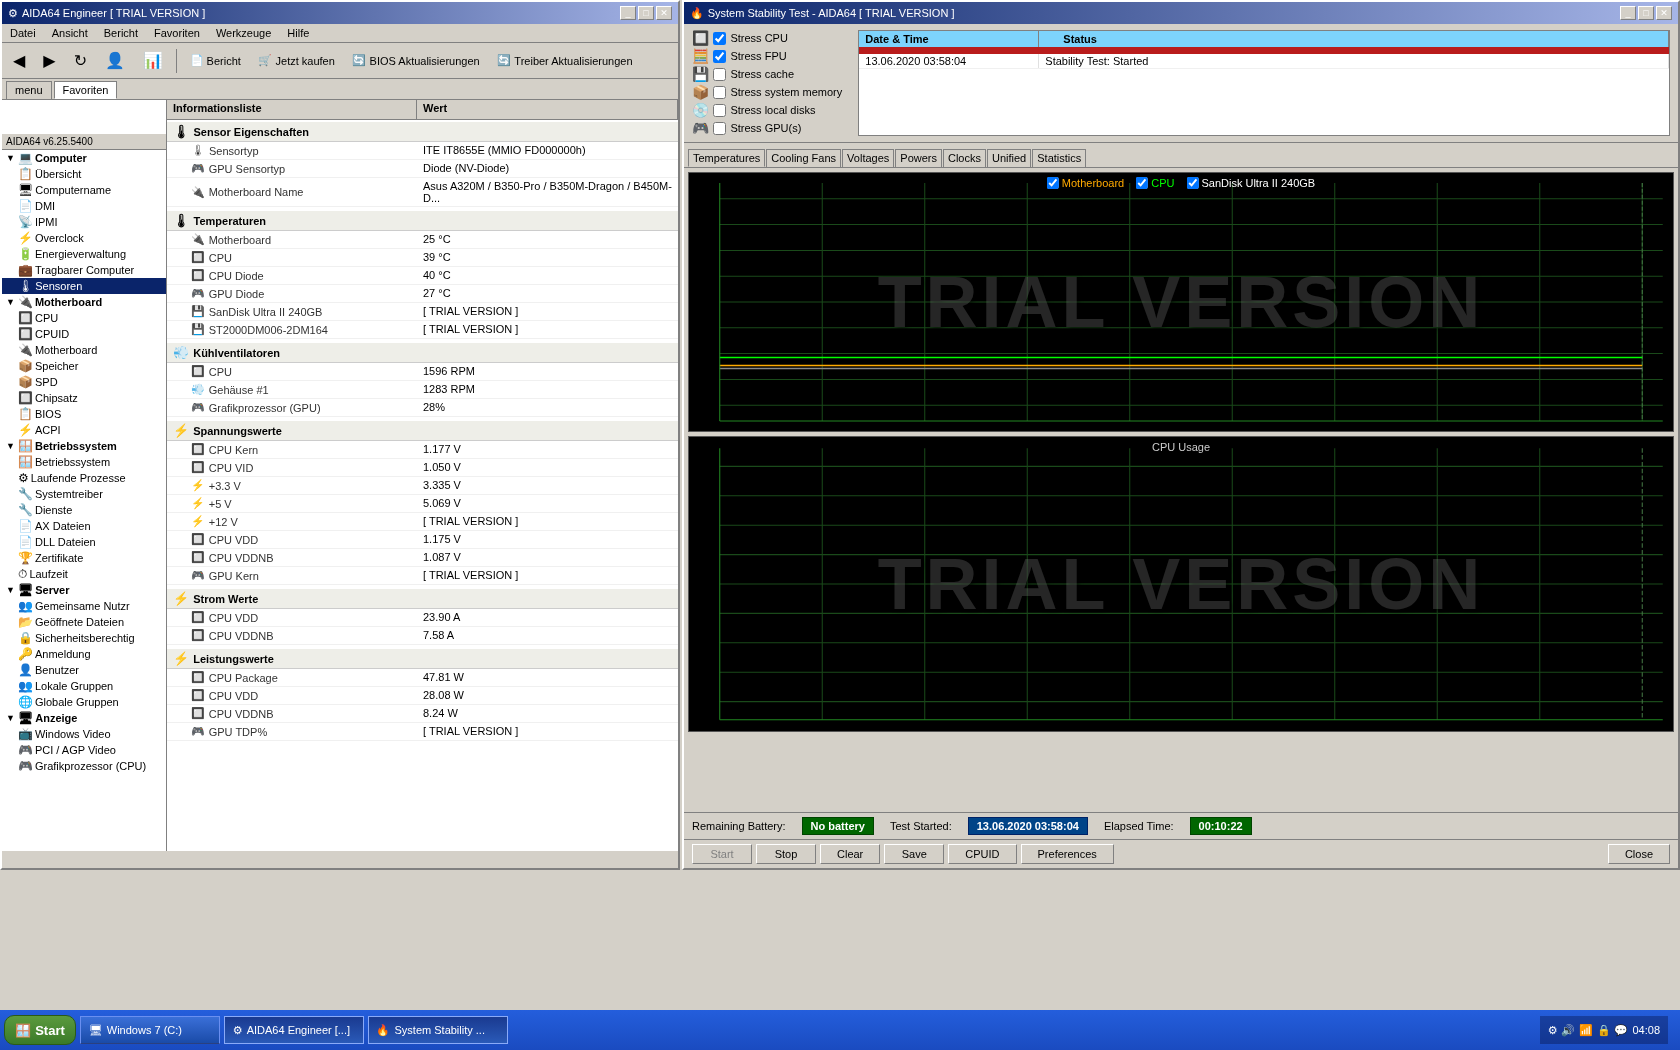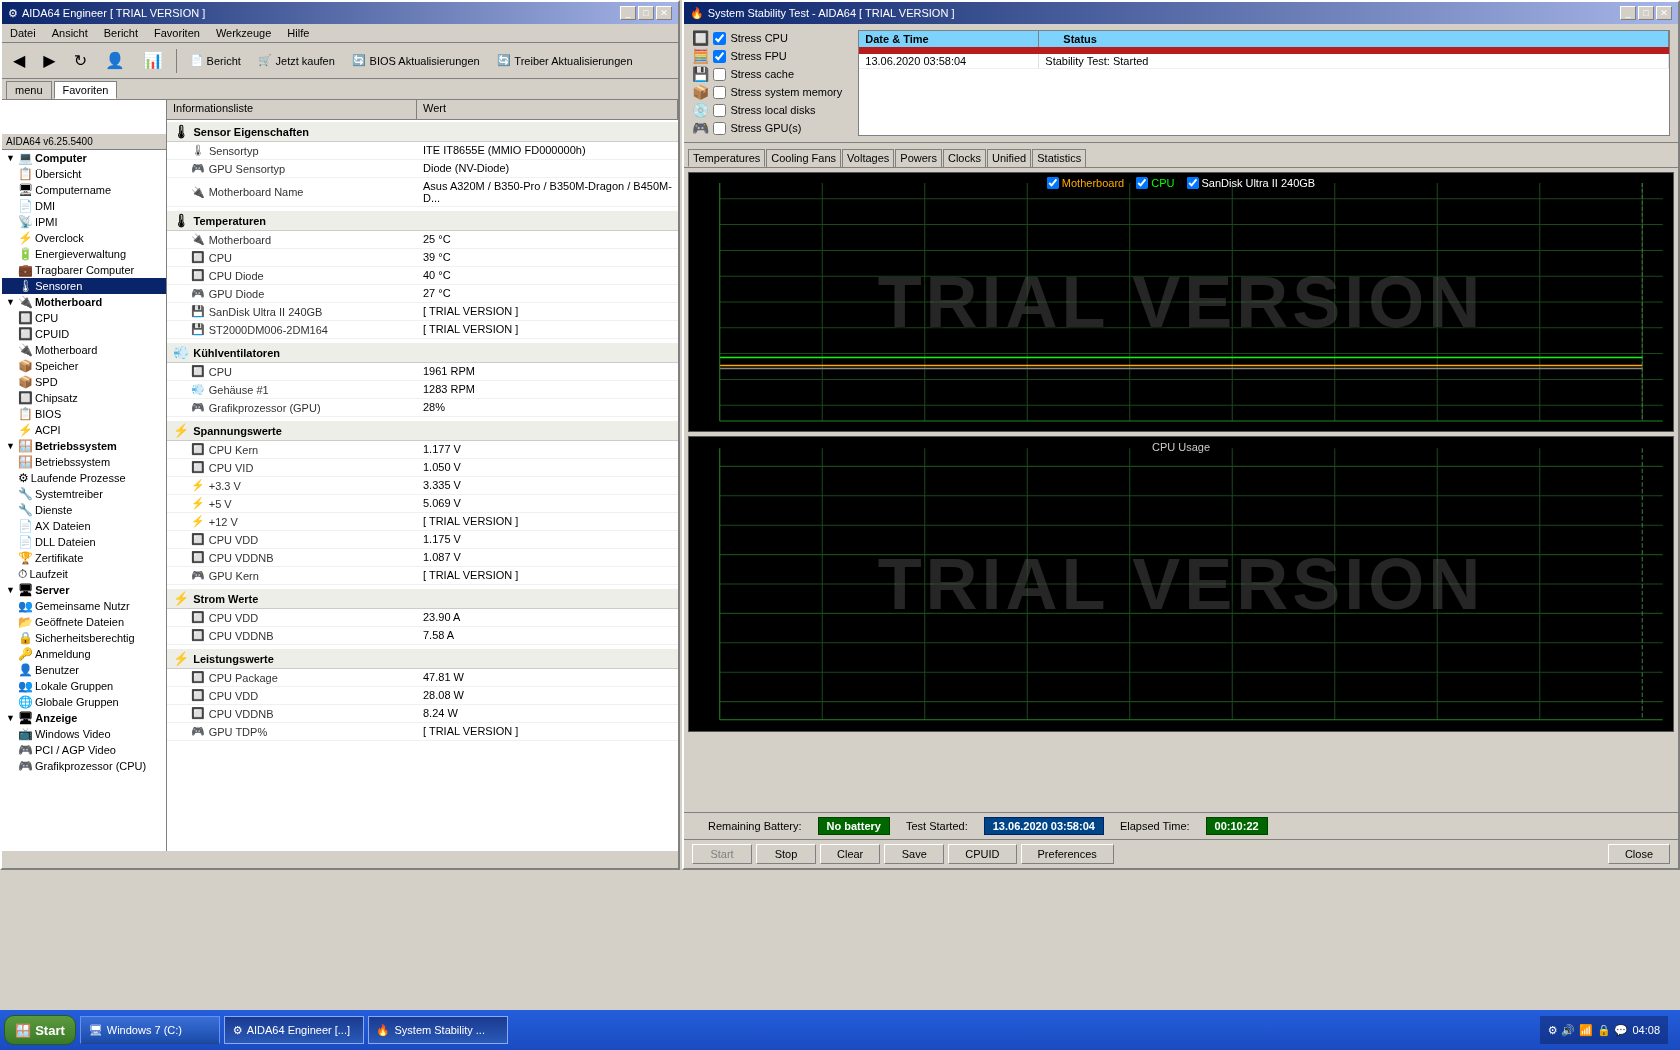--- a/index.html
+++ b/index.html
@@ -169,21 +169,21 @@
     }
     .panel-header {
       display: flex;
       background: #d4d0c8;
       border-bottom: 1px solid #808080;
       height: 20px;
     }
     .panel-col-header {
       padding: 2px 6px;
       border-right: 1px solid #808080;
-      font-weight: normal;
+      font-weight: bold;
       font-size: 11px;
     }
     .panel-col-header:first-child { width: 250px; }
     .panel-col-header:last-child { flex: 1; }
 
     .data-list {
       flex: 1;
       overflow-y: auto;
       background: white;
     }
@@ -400,21 +400,21 @@
       position: absolute;
       right: 4px;
       color: #aaa;
       font-size: 10px;
     }
 
     
     .bottom-info {
       display: flex;
       align-items: center;
-      padding: 4px 24px;
+      padding: 4px 8px;
       gap: 16px;
       border-top: 1px solid #808080;
       border-bottom: 1px solid #808080;
       background: #d4d0c8;
       font-size: 11px;
     }
     .info-badge {
       padding: 2px 8px;
       background: #006600;
       color: white;
@@ -868,21 +868,21 @@
         <div class="data-section">
           <div class="section-header">
             <span class="section-icon">💨</span>
             <span>Kühlventilatoren</span>
           </div>
           <div class="data-row">
             <div class="data-label">
               <span class="row-icon">🔲</span>
               <span>CPU</span>
             </div>
-            <div class="data-value">1961 RPM</div>
+            <div class="data-value">1596 RPM</div>
           </div>
           <div class="data-row">
             <div class="data-label">
               <span class="row-icon">💨</span>
               <span>Gehäuse #1</span>
             </div>
             <div class="data-value">1283 RPM</div>
           </div>
           <div class="data-row">
             <div class="data-label">

